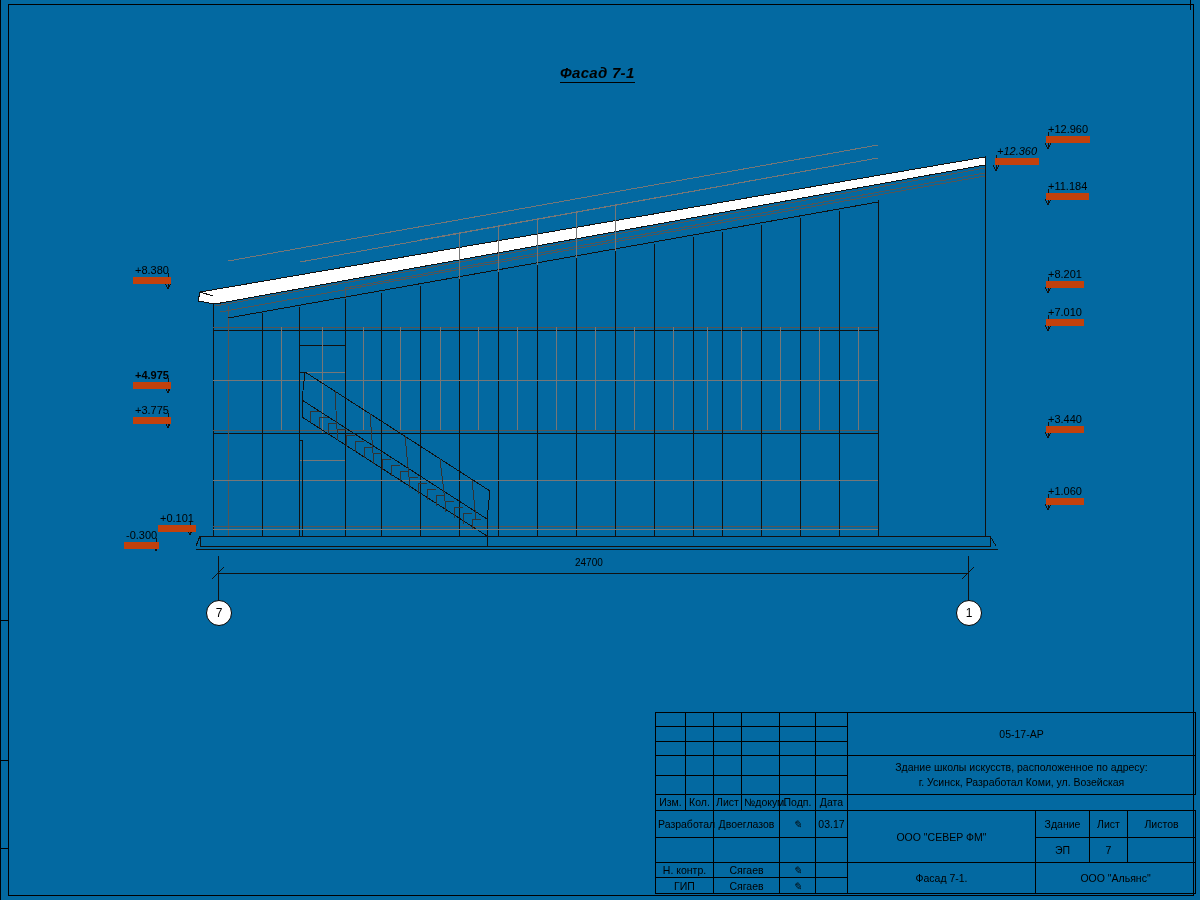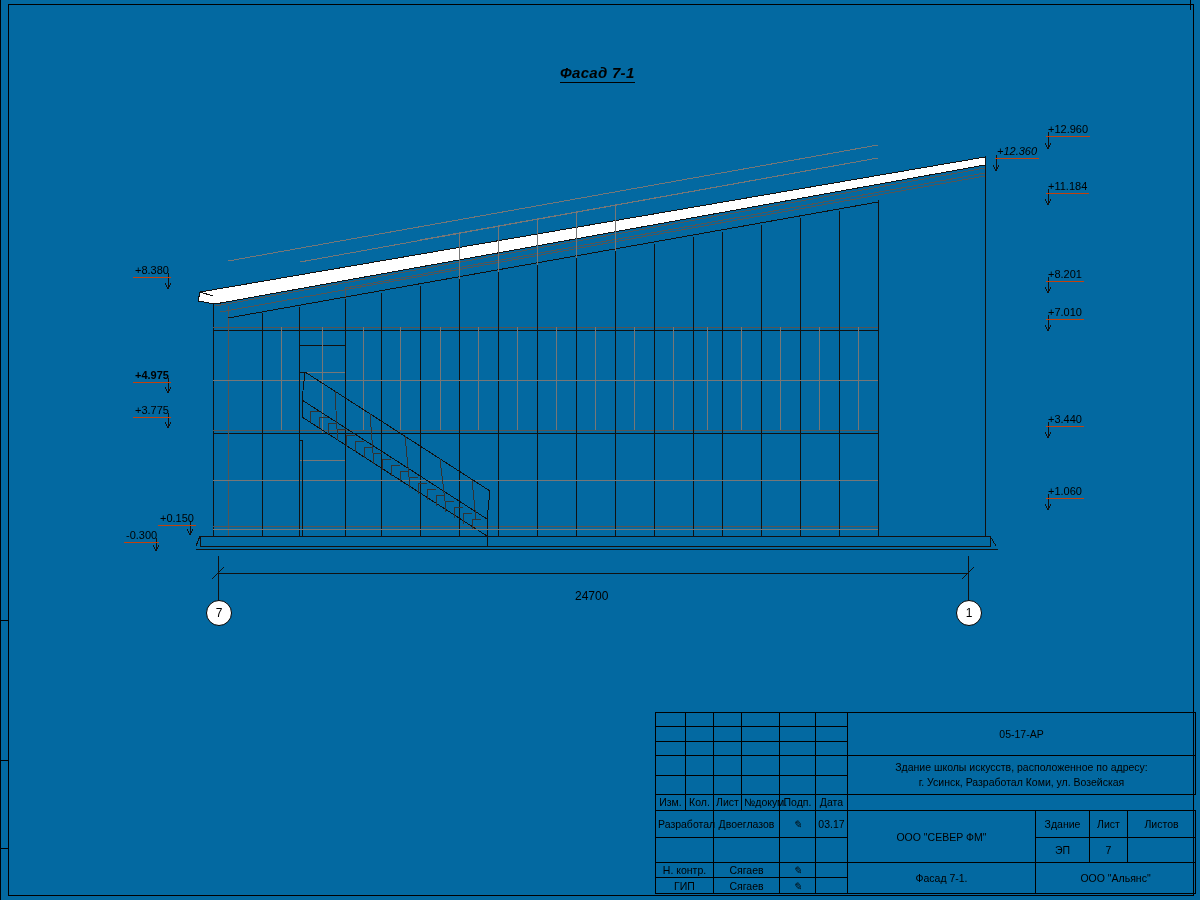--- a/index.html
+++ b/index.html
@@ -20,24 +20,24 @@
 
   
   .drawing-title{
     left:560px;top:64px;font-style:italic;font-weight:bold;font-size:15px;
     letter-spacing:.3px;
   }
   .drawing-title .u{border-bottom:1px solid #000;padding-bottom:1px;}
 
   
   .elev{position:absolute;font-size:11px;white-space:nowrap;}
-  .elev .txt{position:relative;padding:0 2px 1px 2px;border-bottom:1px solid #c2410c;display:inline-block;}
-
-  
-  .dimtext{position:absolute;font-size:12px;margin-top:32px;}
+  .elev .txt{position:relative;padding:0 2px 1px 2px;border-bottom:7px solid #c2410c;display:inline-block;}
+
+  
+  .dimtext{position:absolute;font-size:10px;}
   .axis-circle{
     position:absolute;width:24px;height:24px;border:1px solid #000;border-radius:50%;
     font-size:12px;text-align:center;line-height:24px;background:#fff;
   }
 
   
   #stamp{position:absolute;left:655px;top:712px;width:540px;height:182px;}
   #stamp table{border-collapse:collapse;width:540px;height:182px;table-layout:fixed;}
   #stamp td{border:1px solid #000;font-size:10.5px;text-align:center;vertical-align:middle;padding:0 2px;}
   .sm{font-size:9.5px;}
@@ -257,21 +257,21 @@
   <div class="elev" style="left:133px;top:264px;">
     <span class="txt">+8.380</span>
   </div>
   <div class="elev" style="left:133px;top:369px;font-weight:bold;">
     <span class="txt">+4.975</span>
   </div>
   <div class="elev" style="left:133px;top:404px;text-align:right;">
     <span class="txt">+3.775</span>
   </div>
   <div class="elev" style="left:158px;top:512px;">
-    <span class="txt">+0.150</span>
+    <span class="txt">+0.101</span>
   </div>
   <div class="elev" style="left:124px;top:529px;">
     <span class="txt">-0.300</span>
   </div>
 
   <div class="elev" style="left:1046px;top:123px;">
     <span class="txt">+12.960</span>
   </div>
   <div class="elev" style="left:995px;top:145px;font-style:italic;">
     <span class="txt">+12.360</span>

